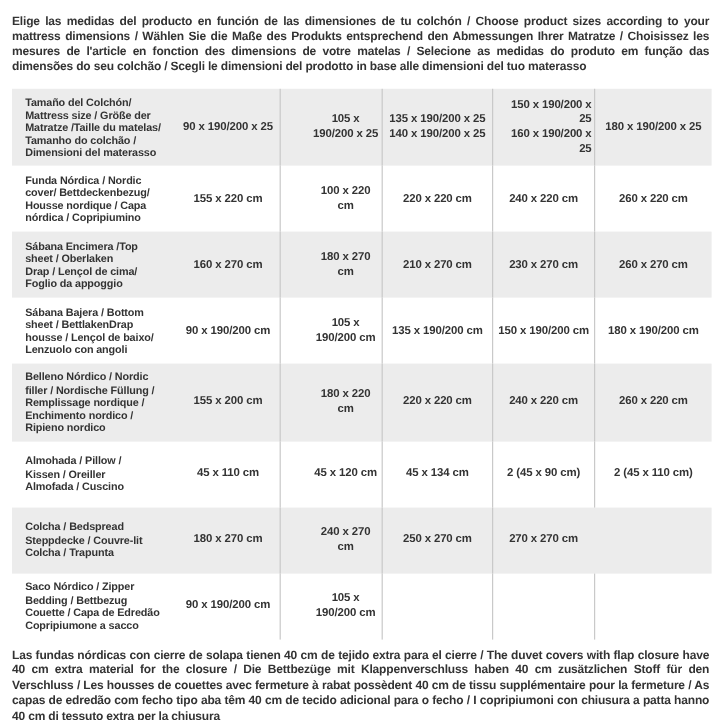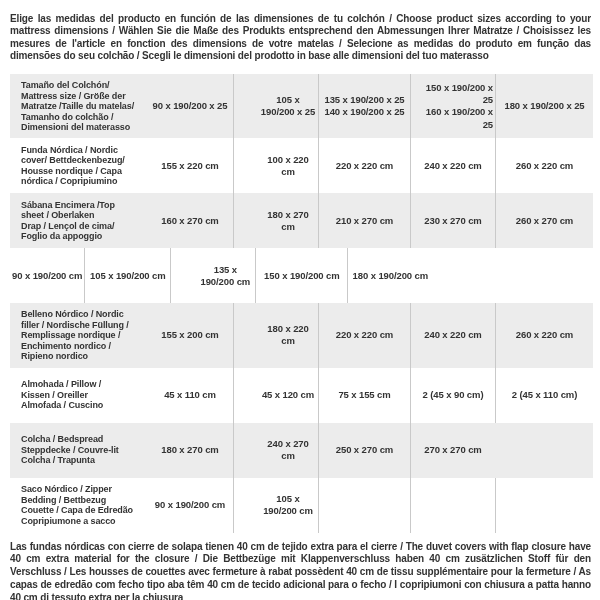--- a/index.html
+++ b/index.html
@@ -110,20 +110,24 @@
 sheet / Oberlaken
 Drap / Lençol de cima/
 Foglio da appoggio</div>
         <div class="cell value">160 x 270 cm</div>
         <div class="cell value">180 x 270 cm</div>
         <div class="cell value">210 x 270 cm</div>
         <div class="cell value">230 x 270 cm</div>
         <div class="cell value">260 x 270 cm</div>
       </div>
       <div class="row">
+        <div class="cell label">Sábana Bajera / Bottom
+sheet / BettlakenDrap
+housse / Lençol de baixo/
+Lenzuolo con angoli</div>
         <div class="cell value">90 x 190/200 cm</div>
         <div class="cell value">105 x 190/200 cm</div>
         <div class="cell value">135 x 190/200 cm</div>
         <div class="cell value">150 x 190/200 cm</div>
         <div class="cell value">180 x 190/200 cm</div>
       </div>
       <div class="row">
         <div class="cell label">Belleno Nórdico / Nordic
 filler / Nordische Füllung /
 Remplissage nordique /
@@ -134,21 +138,21 @@
         <div class="cell value">220 x 220 cm</div>
         <div class="cell value">240 x 220 cm</div>
         <div class="cell value">260 x 220 cm</div>
       </div>
       <div class="row">
         <div class="cell label">Almohada  / Pillow /
 Kissen / Oreiller
 Almofada / Cuscino</div>
         <div class="cell value">45 x 110 cm</div>
         <div class="cell value">45 x 120 cm</div>
-        <div class="cell value">75 x 155 cm</div>
+        <div class="cell value">45 x 134 cm</div>
         <div class="cell value">2 (45 x 90 cm)</div>
         <div class="cell value">2 (45 x 110 cm)</div>
       </div>
       <div class="row">
         <div class="cell label">Colcha / Bedspread
 Steppdecke / Couvre-lit
 Colcha / Trapunta</div>
         <div class="cell value">180 x 270 cm</div>
         <div class="cell value">240 x 270 cm</div>
         <div class="cell value">250 x 270 cm</div>

